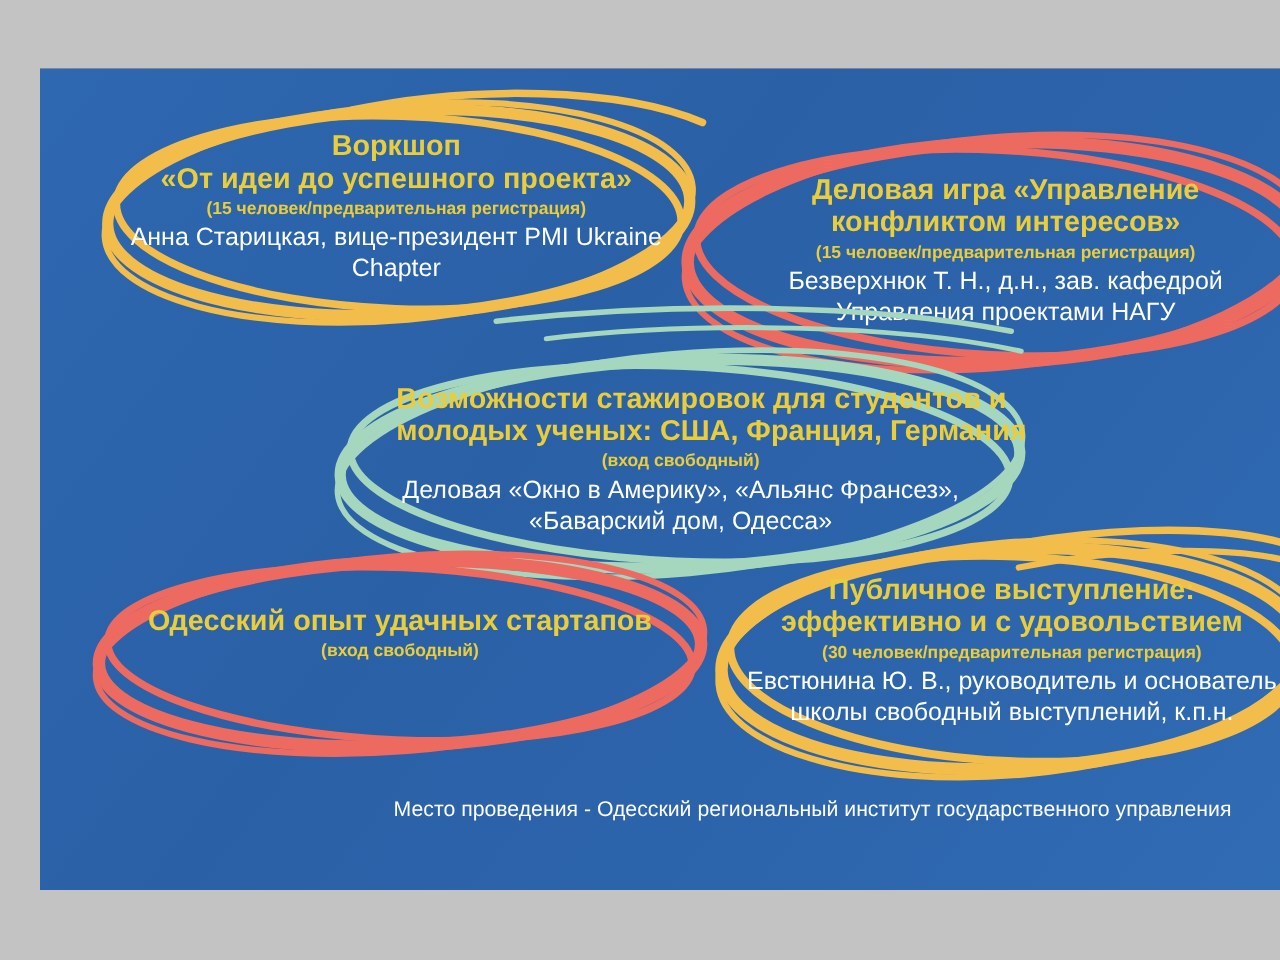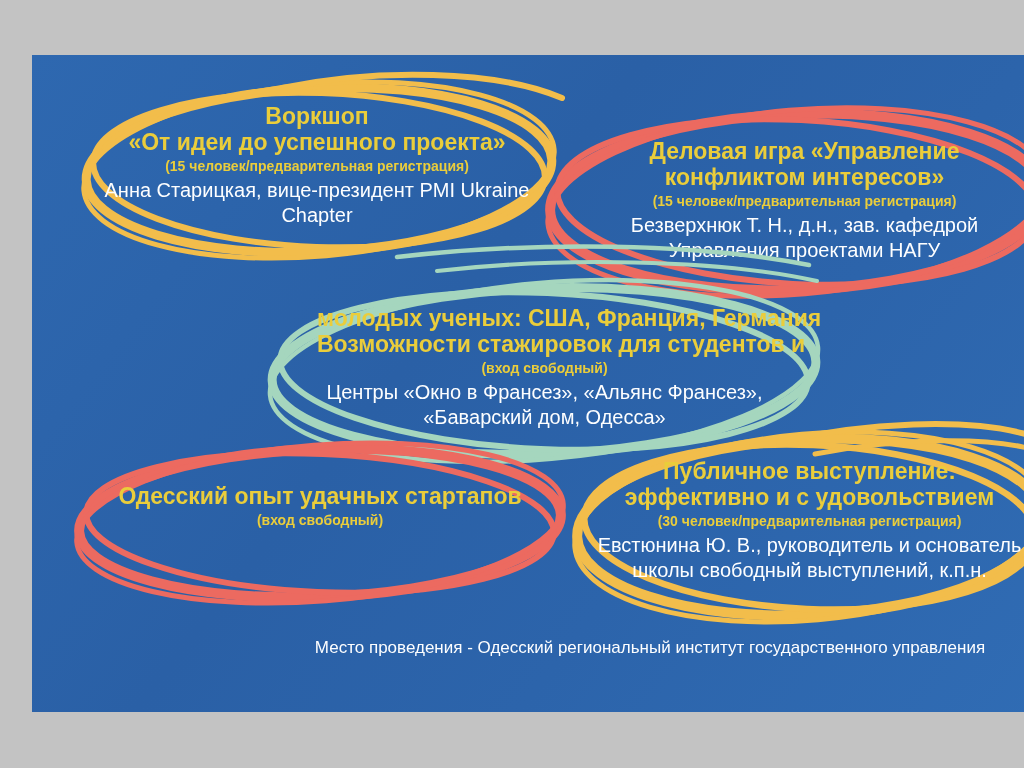--- a/index.html
+++ b/index.html
@@ -64,24 +64,24 @@
     </div>
 
     <svg class="ring" style="left:225px;top:180px" width="580" height="240" viewBox="0 0 580 240">
       <ellipse cx="287" cy="136" rx="272" ry="83" stroke-width="9" transform="rotate(-2 287 136)" stroke="#A5D6BE"></ellipse>
       <ellipse cx="287" cy="136" rx="264" ry="78" stroke-width="6" transform="rotate(2.5 287 136)" stroke="#A5D6BE"></ellipse>
       <ellipse cx="287" cy="136" rx="275" ry="88" stroke-width="4.5" transform="rotate(-5 287 136)" stroke="#A5D6BE"></ellipse>
       <path d="M 140 22 C 280 6, 440 8, 552 30" stroke-width="4.5" stroke="#A5D6BE"></path>
       <path d="M 180 36 C 300 22, 460 24, 560 46" stroke-width="4" stroke="#A5D6BE"></path>
     </svg>
     <div class="ev-text" style="left:285px;top:250px;width:455px">
+      <div class="tl">Возможности стажировок для студентов и</div>
       <div class="tl">молодых ученых: США, Франция, Германия</div>
-      <div class="tl">Возможности стажировок для студентов и</div>
       <div class="cp">(вход свободный)</div>
-      <div class="nf">Центры «Окно в Франсез», «Альянс Франсез»,</div>
+      <div class="nf">Деловая «Окно в Америку», «Альянс Франсез»,</div>
       <div class="nf">«Баварский дом, Одесса»</div>
     </div>
 
     <svg class="ring" style="left:30px;top:380px" width="515" height="180" viewBox="0 0 515 180">
       <ellipse cx="258" cy="88" rx="241" ry="74" stroke-width="10" transform="rotate(-2 258 88)" stroke="#EC6A60"></ellipse>
       <ellipse cx="258" cy="88" rx="234" ry="69" stroke-width="6" transform="rotate(2.5 258 88)" stroke="#EC6A60"></ellipse>
       <ellipse cx="258" cy="88" rx="244" ry="78" stroke-width="5" transform="rotate(-4.5 258 88)" stroke="#EC6A60"></ellipse>
     </svg>
     <div class="ev-text" style="left:63px;top:428px;width:450px">
       <div class="tl">Одесский опыт удачных стартапов</div>

